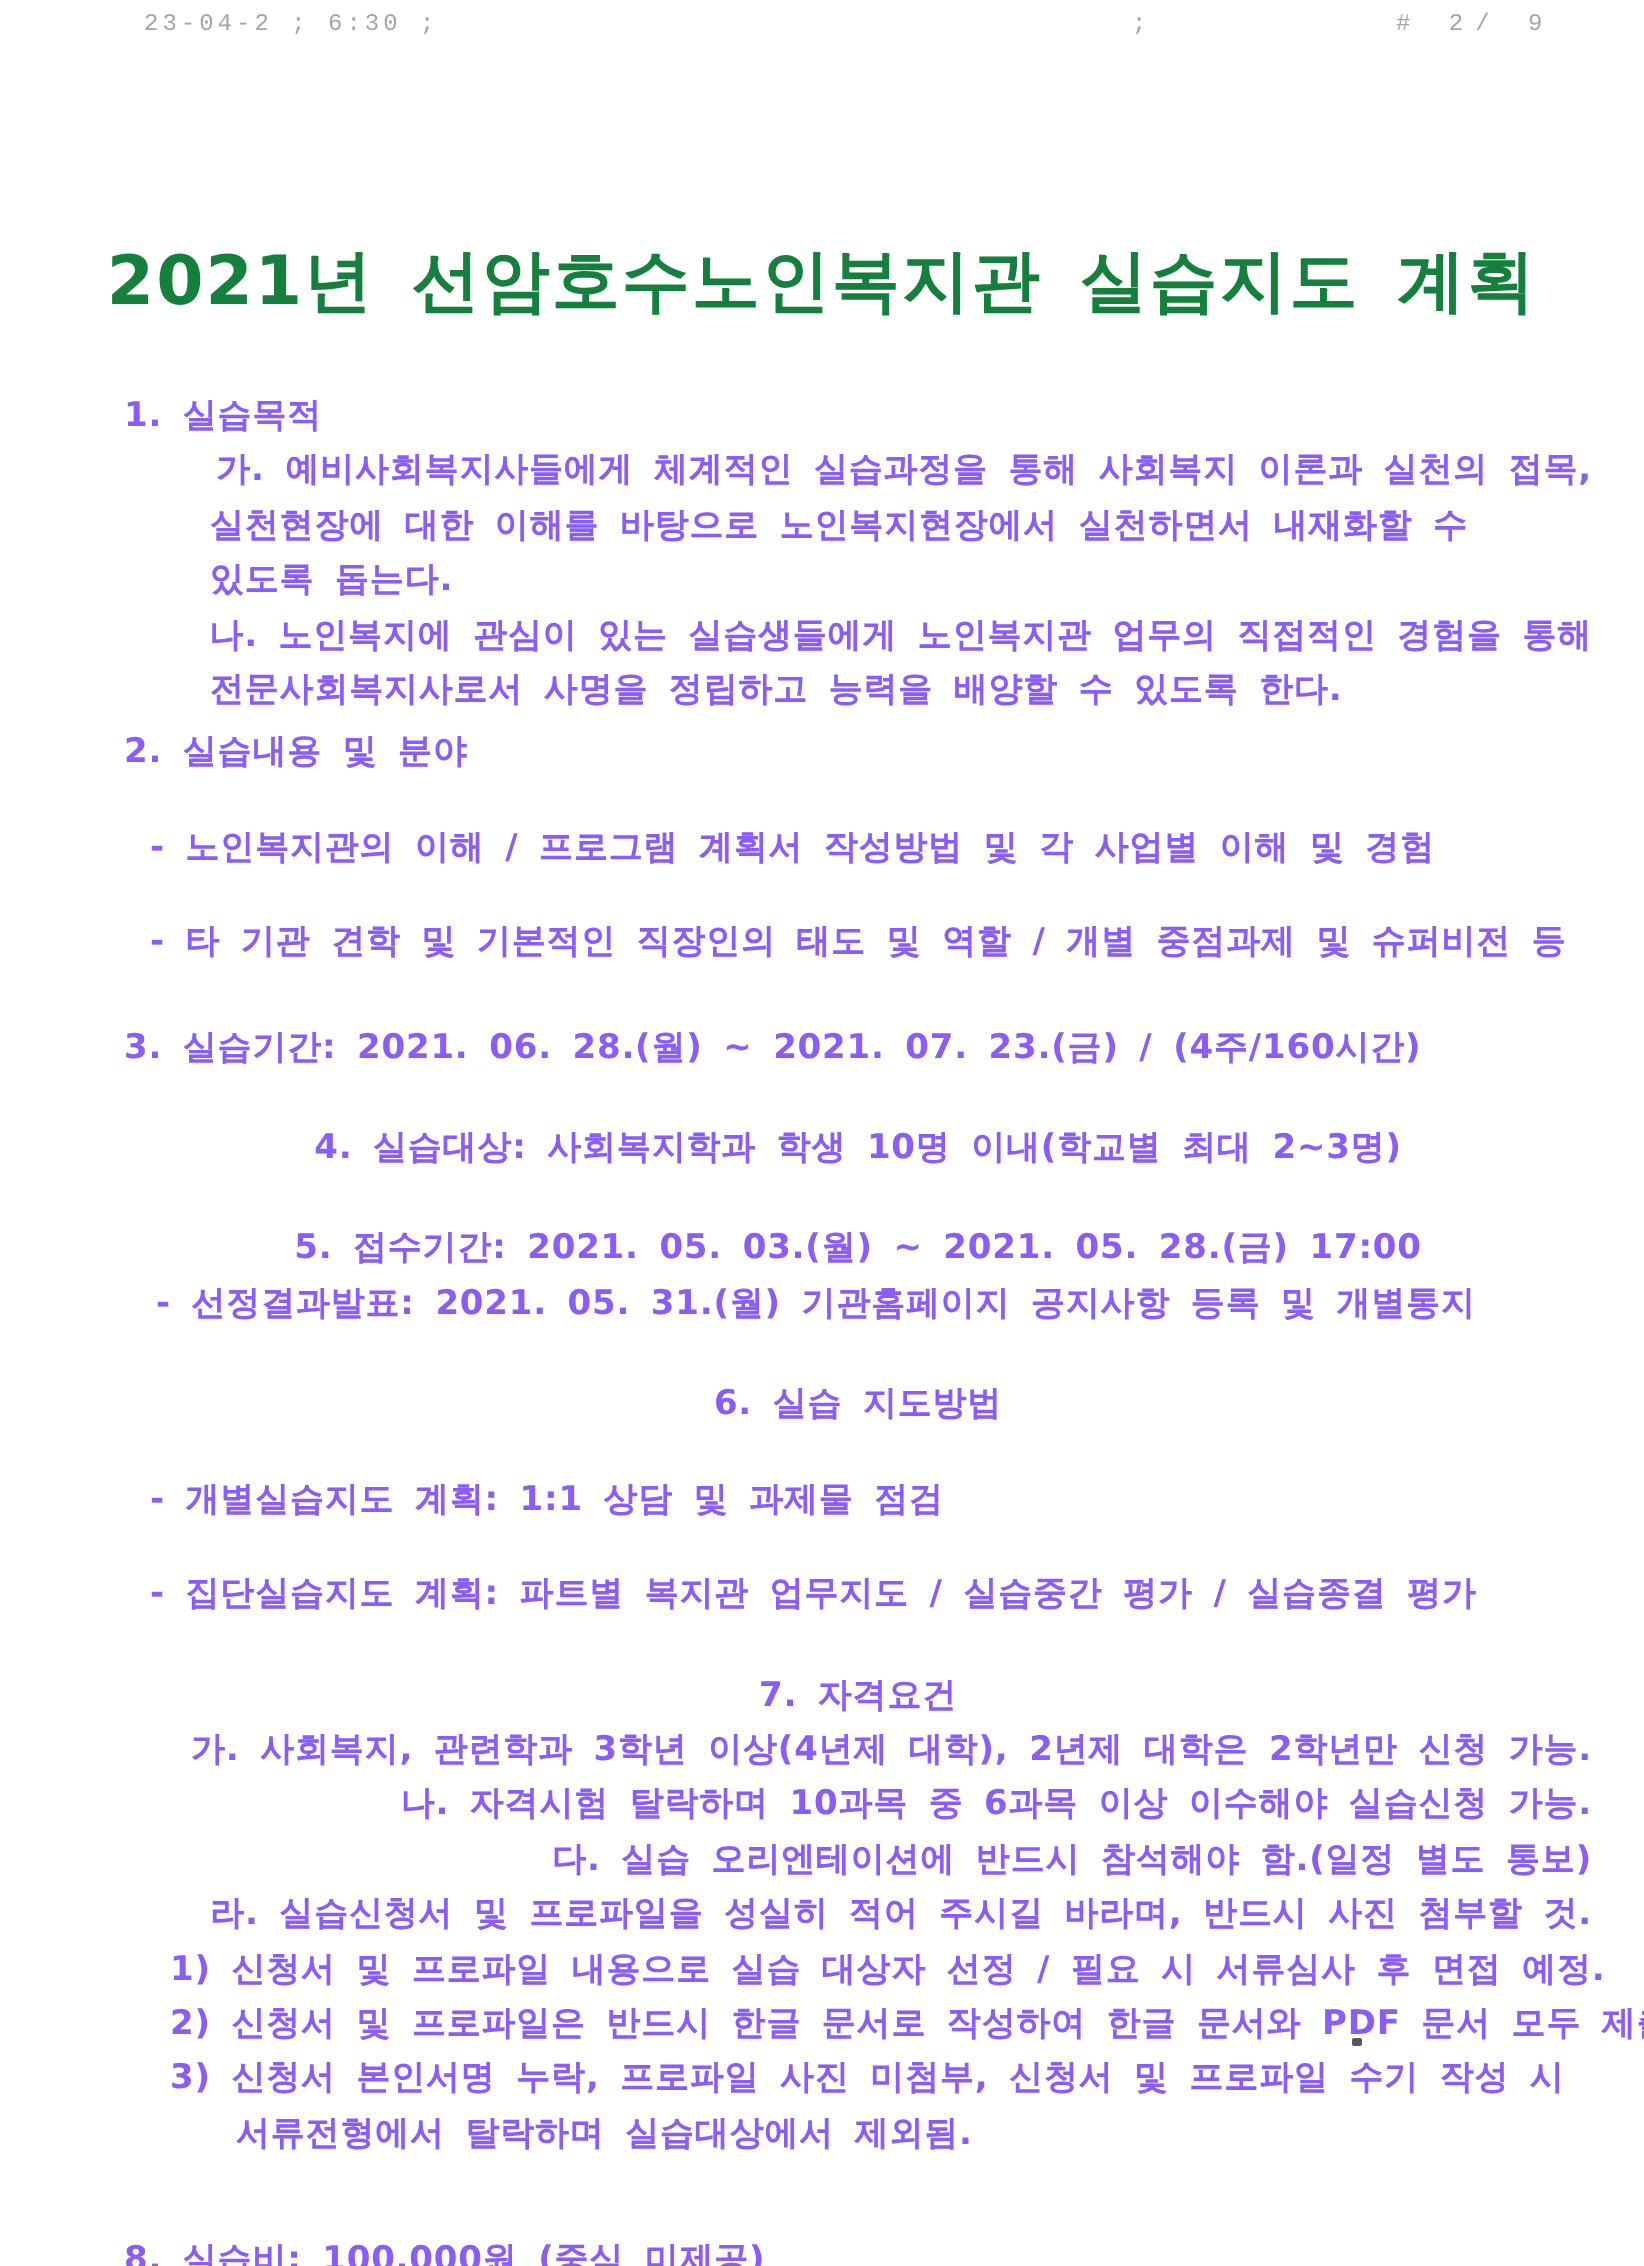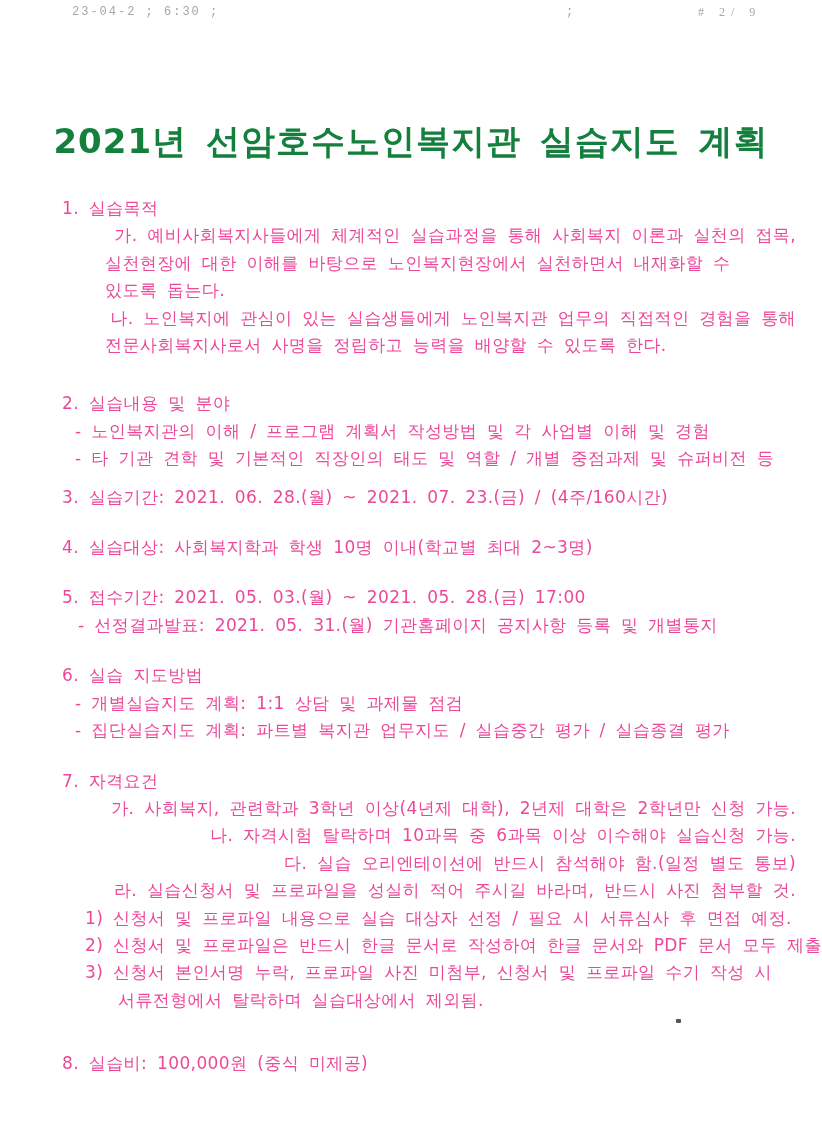--- a/index.html
+++ b/index.html
@@ -24,59 +24,59 @@
     left: 0;
     width: 100%;
     height: 18px;
     font-family: "Liberation Mono", "DejaVu Sans Mono", monospace;
     font-size: 12px;
     color: #a6a6a6;
     letter-spacing: 2px;
   }
   .fax-left  { position: absolute; left: 72px;  top: 0; }
   .fax-mid   { position: absolute; left: 566px; top: 0; }
-  .fax-right { position: absolute; left: 698px; top: 0; letter-spacing: 6px; font-family: Liberation Serif, serif; }
+  .fax-right { position: absolute; left: 698px; top: 0; letter-spacing: 6px; }
 
   .title {
     margin: 118px 10px 0 10px;
     text-align: center;
     font-size: 34px;
     line-height: 46px;
     font-weight: bold;
     letter-spacing: 1px;
     word-spacing: 6px;
     color: #15803d;
   }
 
   .doc-body {
     margin-top: 31px;
     padding-left: 62px;
     padding-right: 26px;
   }
   .line {
     font-size: 17px;
     line-height: 27.4px;
-    font-weight: normal;
+    font-weight: bold;
     letter-spacing: 0.4px;
     word-spacing: 4px;
     white-space: nowrap;
-    color: #ec4899;
+    color: #8b5cf6;
   }
   
   .h        { padding-left: 0; }
   .item     { padding-left: 6px; text-align: right; }
   .cont     { padding-left: 43px; }
-  .dash     { padding-left: 13px; }
+  .dash     { padding-left: 13px; margin-top: 20px; }
   .dash2    { padding-left: 16px; }
   .num      { padding-left: 23px; }
   .numcont  { padding-left: 56px; }
   
-  .gap     { margin-top: 23px; }
-  .gap-s2  { margin-top: 31px; }
-  .gap-s3  { margin-top: 11px; }
+  .gap     { margin-top: 23px; text-align: center; }
+  .gap-s2  { margin-top: 4px; }
+  .gap-s3  { margin-top: 25px; }
   .gap-s8  { margin-top: 36px; }
 
   .artifact {
     position: absolute;
     left: 676px;
     top: 1019px;
     width: 5px;
     height: 4px;
     background: #3a3a3a;
     border-radius: 1px;

